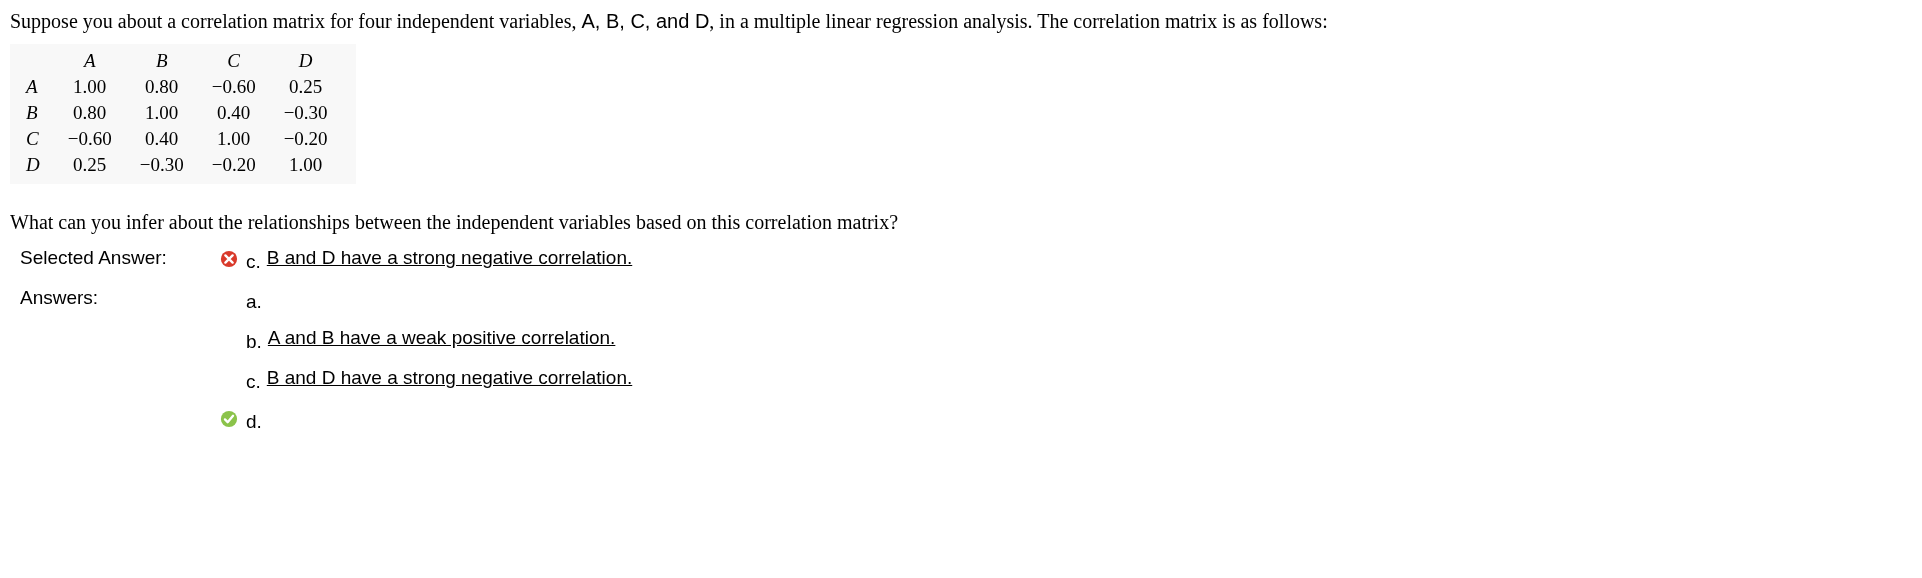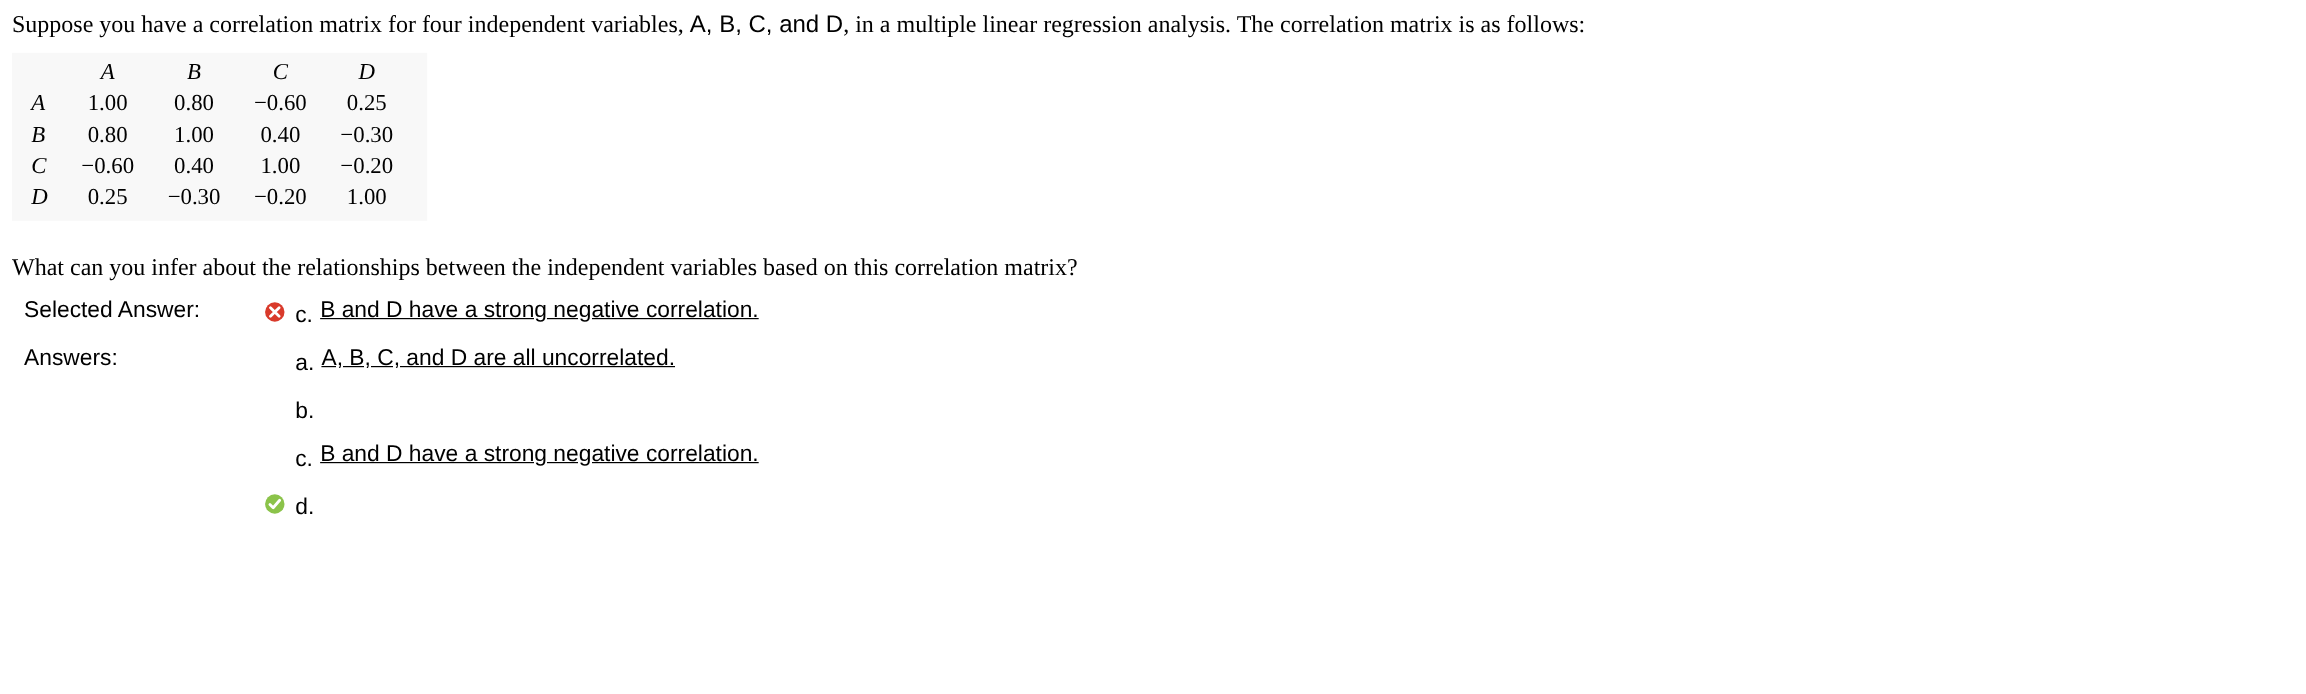--- a/index.html
+++ b/index.html
@@ -89,21 +89,21 @@
     font-family: Arial, Helvetica, sans-serif;
     text-decoration: underline;
   }
 </style>
 </head>
 <body>
 
 
 
 <div class="question-text">
-  <span>Suppose you have a correlation matrix for four independent variables, </span><span class="sans">A, B, C, and D</span><span>, in a multiple linear regression analysis. The correlation matrix is as follows:</span>
+  <span>Suppose you about a correlation matrix for four independent variables, </span><span class="sans">A, B, C, and D</span><span>, in a multiple linear regression analysis. The correlation matrix is as follows:</span>
 </div>
 
 <div class="matrix-wrap">
   <table>
     <tbody>
         <tr>
       <td></td>
       <td>A</td>
       <td>B</td>
       <td>C</td>
@@ -158,25 +158,25 @@
     </div>
   </div>
 </div>
 
 <div class="ans-row">
   <div class="ans-label">Answers:</div>
   <div class="ans-body" id="answers-body">
       <div class="choice">
         <span class="choice-icon"></span>
         <span class="choice-letter">a.</span>
-        <span class="choice-text">A, B, C, and D are all uncorrelated.</span>
       </div>
       <div class="choice">
         <span class="choice-icon"></span>
         <span class="choice-letter">b.</span>
+        <span class="choice-text">A and B have a weak positive correlation.</span>
       </div>
       <div class="choice">
         <span class="choice-icon"></span>
         <span class="choice-letter">c.</span>
         <span class="choice-text">B and D have a strong negative correlation.</span>
       </div>
       <div class="choice">
         <span class="choice-icon"><svg viewBox="0 0 20 20" width="18" height="18">
             <circle cx="10" cy="10" r="9" fill="#8bc34a"></circle>
             <path d="M5.5 10.5 L8.5 13.5 L14.5 6.5" stroke="#fff" stroke-width="2.6" fill="none" stroke-linecap="round" stroke-linejoin="round"></path>

